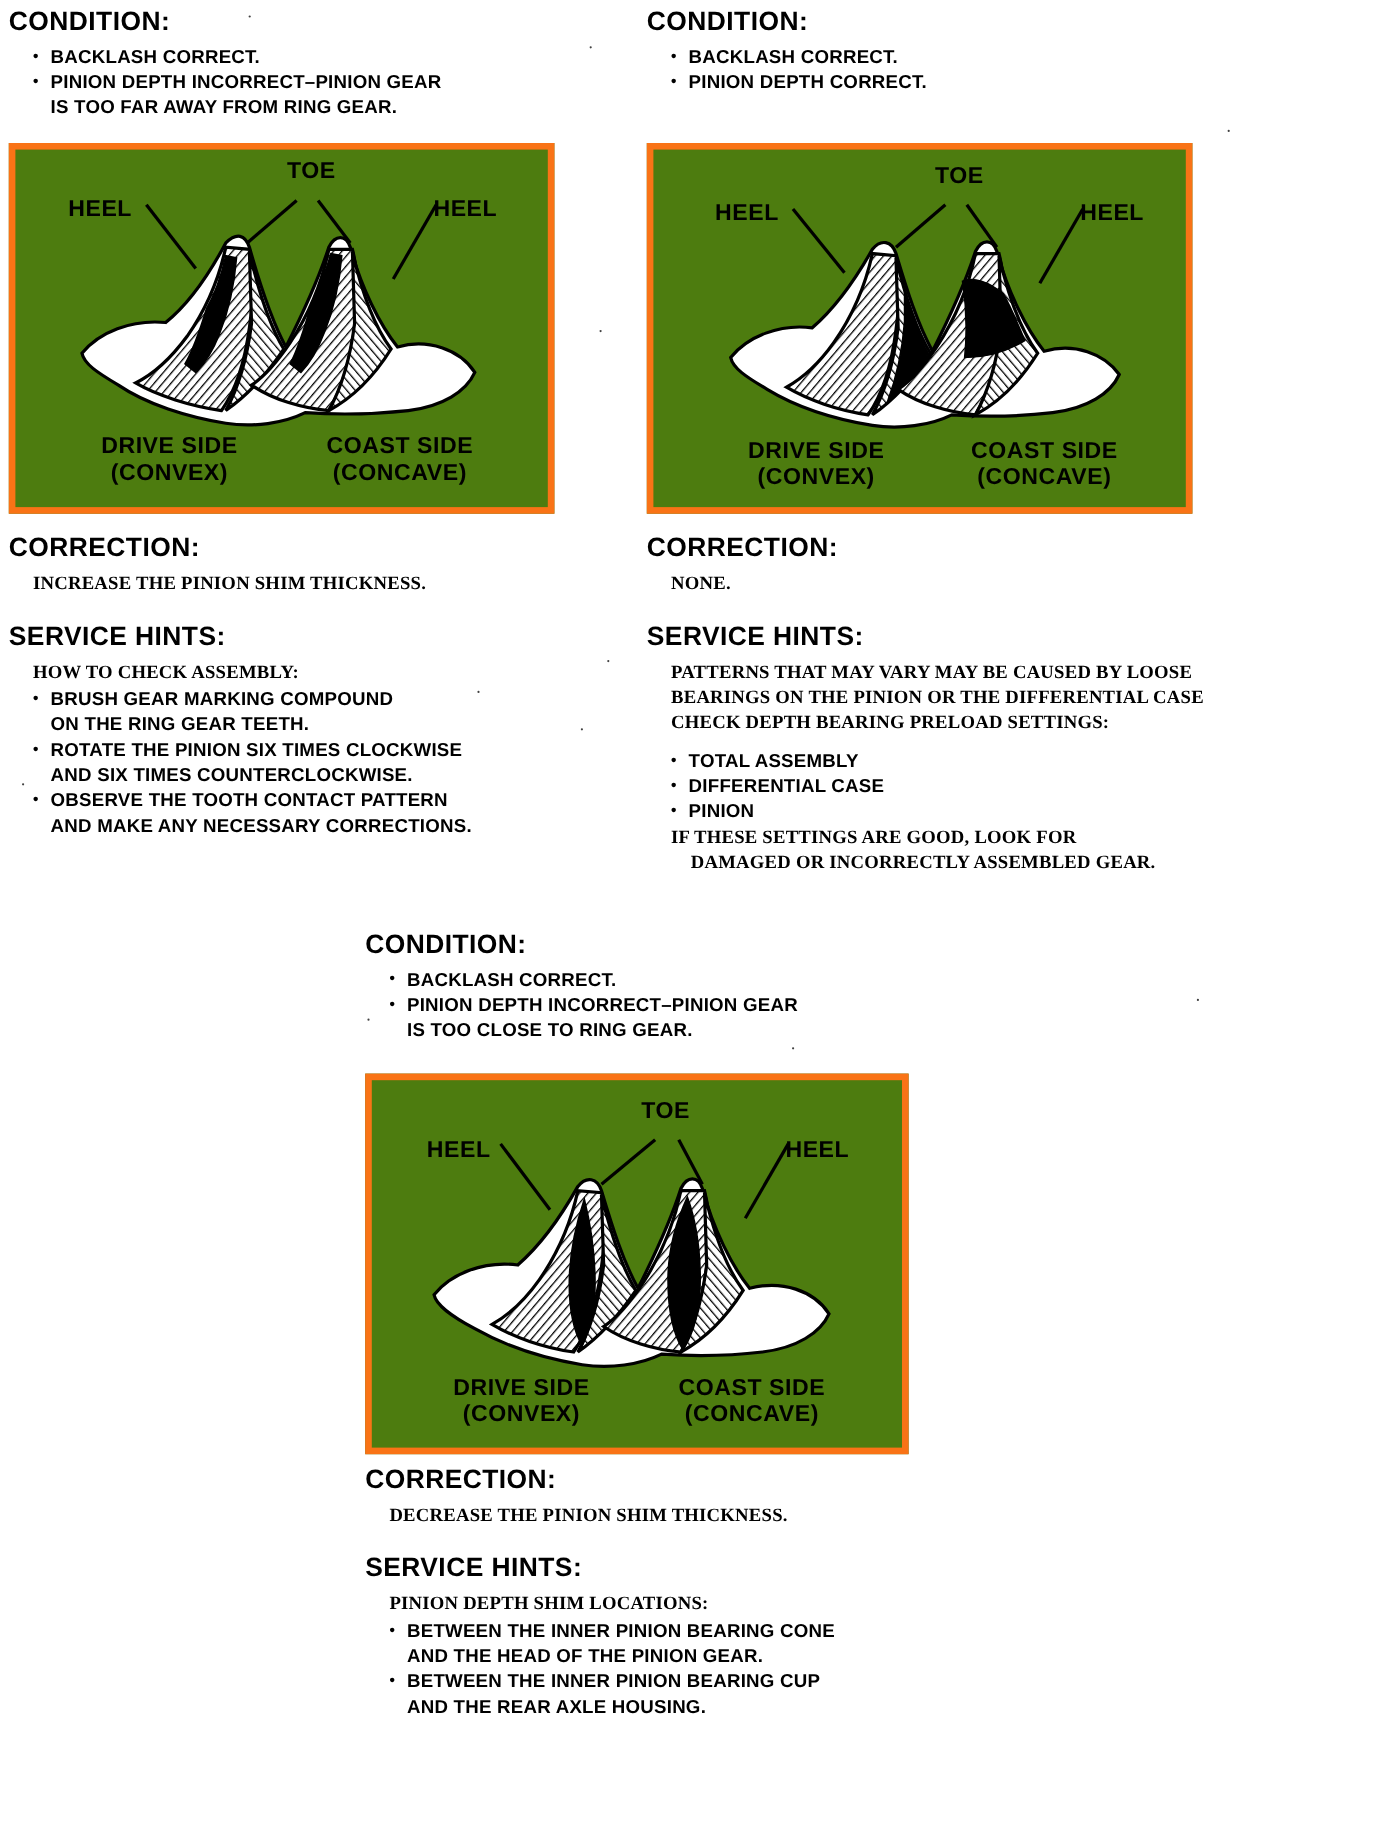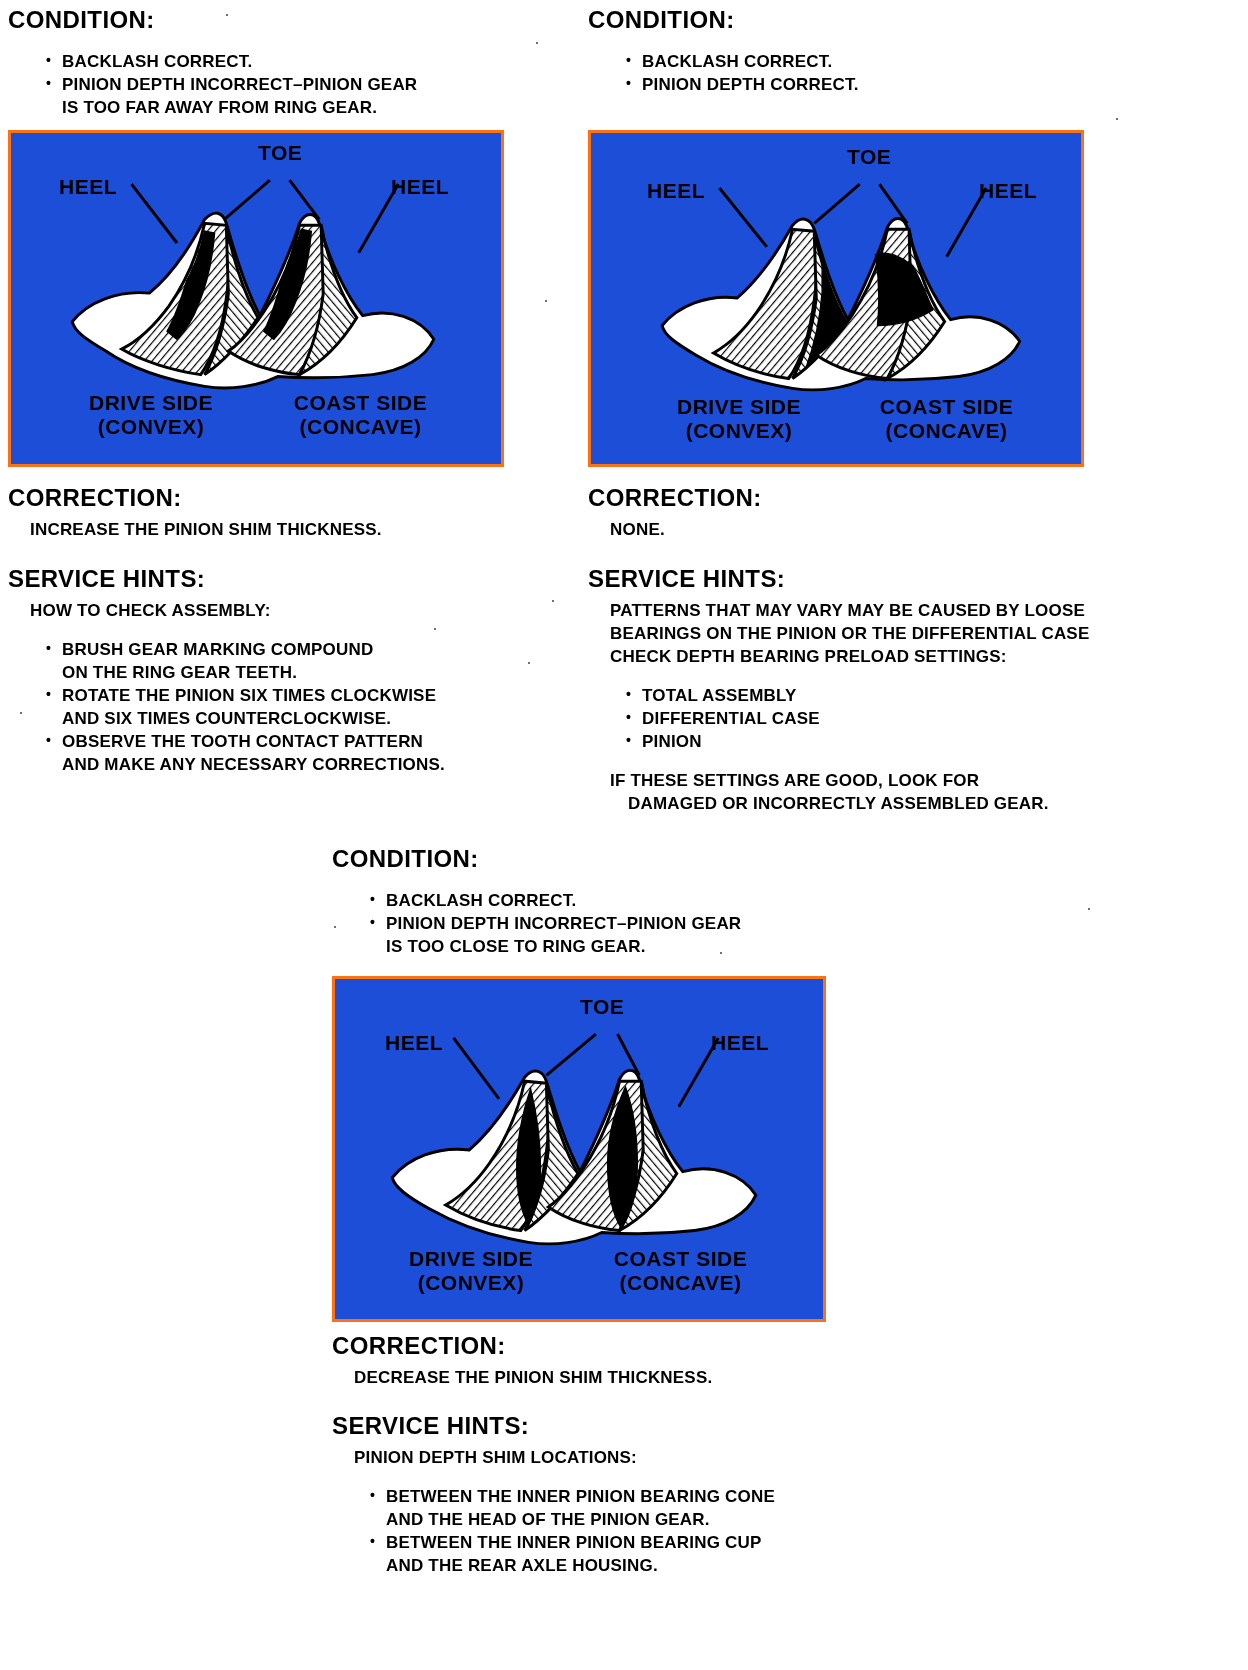--- a/index.html
+++ b/index.html
@@ -35,24 +35,25 @@
   .sub-block {
     margin: 0 0 10px 0;
     padding-left: 22px;
   }
   .line {
     font-size: 17px;
     font-weight: bold;
     line-height: 23px;
     letter-spacing: 0.2px;
     white-space: nowrap;
+    font-family: Liberation Serif, serif;
   }
   ul.bullets {
     list-style: none;
-    margin: 16px;
+    margin: 0;
     padding: 0 0 0 22px;
   }
   ul.bullets li {
     font-size: 17px;
     font-weight: bold;
     line-height: 23px;
     letter-spacing: 0.2px;
     position: relative;
     padding-left: 16px;
     white-space: pre-line;
@@ -65,22 +66,22 @@
     font-size: 14px;
   }
   .indent2 {
     display: block;
     padding-left: 18px;
   }
 
   
   .figbox {
     position: absolute;
-    border: 3px solid #f97316;
-    background: #1d4ed8;
+    border: 6px solid #f97316;
+    background: #4d7c0f;
     box-sizing: border-box;
   }
   .figbox svg {
     display: block;
     width: 100%;
     height: 100%;
   }
   .fig-label {
     font-weight: bold;
     letter-spacing: 0.5px;

